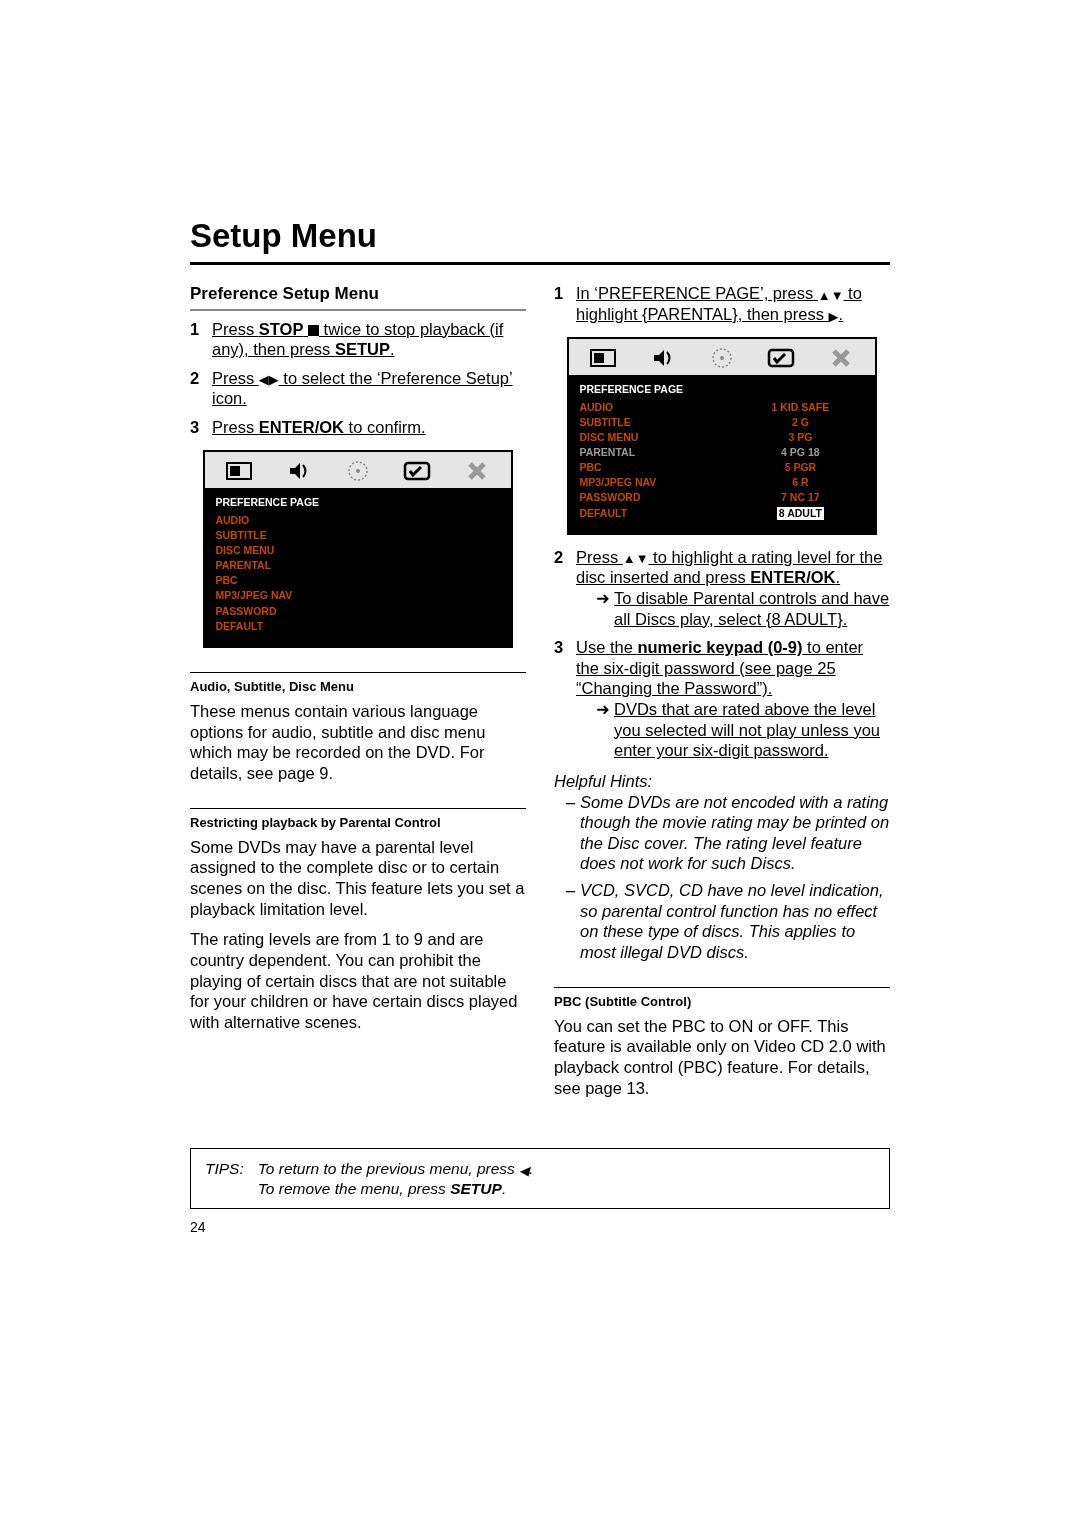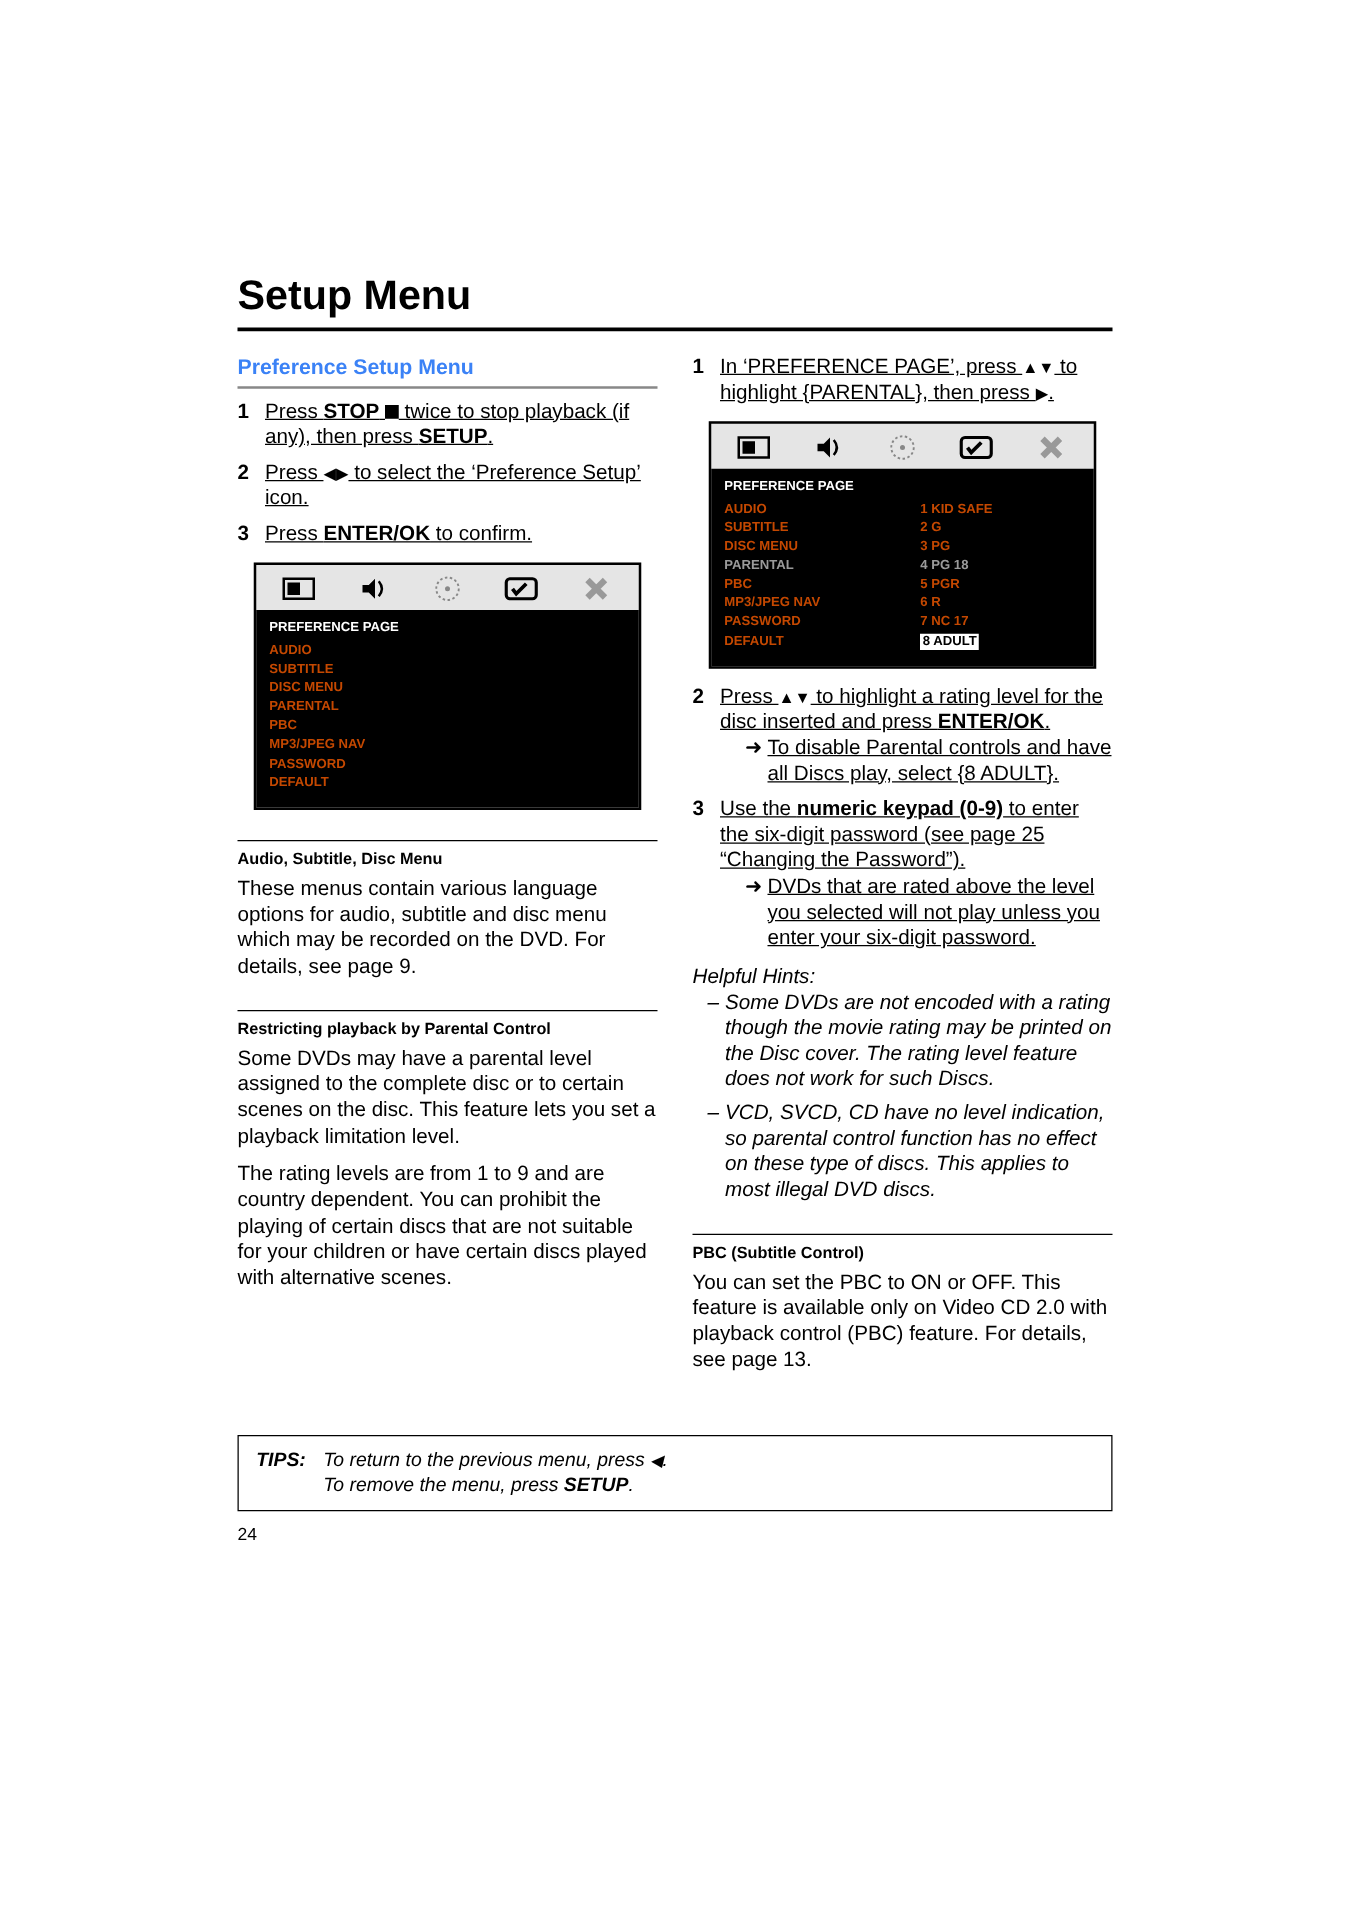--- a/index.html
+++ b/index.html
@@ -20,21 +20,21 @@
     padding-bottom: 6px;
     margin-bottom: 18px;
   }
   .columns {
     display: flex;
     gap: 28px;
   }
   .col { flex: 1; min-width: 0; }
   .section-hdr {
     font-weight: bold;
-    color: #3b82f6;
+    color: #000000;
     border-bottom: 2px solid #888;
     padding-bottom: 4px;
     margin-bottom: 8px;
     font-size: 17px;
   }
   .subhead {
     font-weight: bold;
     border-top: 1.5px solid #000;
     padding-top: 6px;
     margin-top: 24px;
@@ -98,35 +98,35 @@
     color: #fff;
     padding: 6px 0 12px 0;
     font-family: Arial, sans-serif;
     font-size: 10.5px;
     font-weight: bold;
   }
   .osd-title { padding: 2px 10px 4px 10px; color:#fff; }
   .osd-list { padding: 0 10px; }
   .osd-list .row { display:flex; padding: 1px 0; }
   .osd-list .lcol { flex: 0 0 55%; }
-  .osd-list .rcol { flex: 0 0 45%; }
+  .osd-list .rcol { flex: 0 0 45%; text-align: center; }
   .dark-orange { color: #C44800; }
   .grey { color: #9a9a9a; }
   .sel { background:#fff; color:#000; display:inline-block; padding:0 2px; }
   
   .tipsbox {
     border: 1px solid #000;
     padding: 10px 14px;
     margin-top: 40px;
     font-style: italic;
     display:flex;
     gap: 14px;
     font-size: 15.5px;
   }
-  .tipsbox .tlabel { font-weight: bold; font-style: italic; }
+  .tipsbox .tlabel { font-weight: normal; font-style: italic; }
   .pagenum { margin-top: 10px; font-size: 14px; }
 
   .sym { display:inline-block; vertical-align:middle; line-height:0; }
   .stop-sq { width:11px; height:11px; background:#000; display:inline-block; vertical-align:-1px; }
   .tri-l::before { content:"◀"; font-size:13px; }
   .tri-r::before { content:"▶"; font-size:13px; }
   .tri-u::before { content:"▲"; font-size:13px; }
   .tri-d::before { content:"▼"; font-size:13px; }
   b { font-weight:bold;text-align:right; }
 </style>

